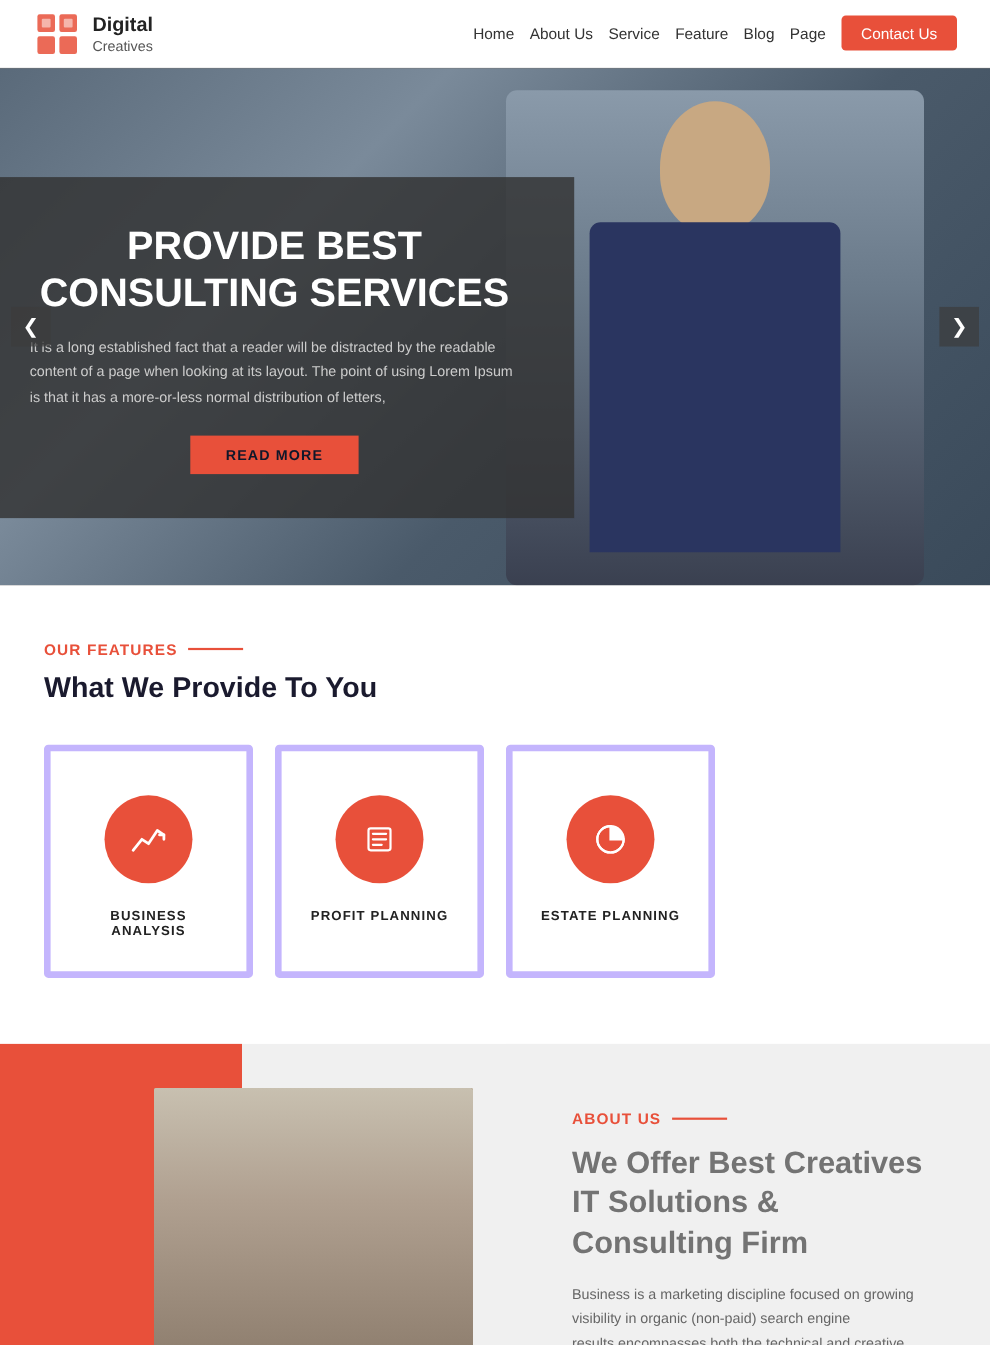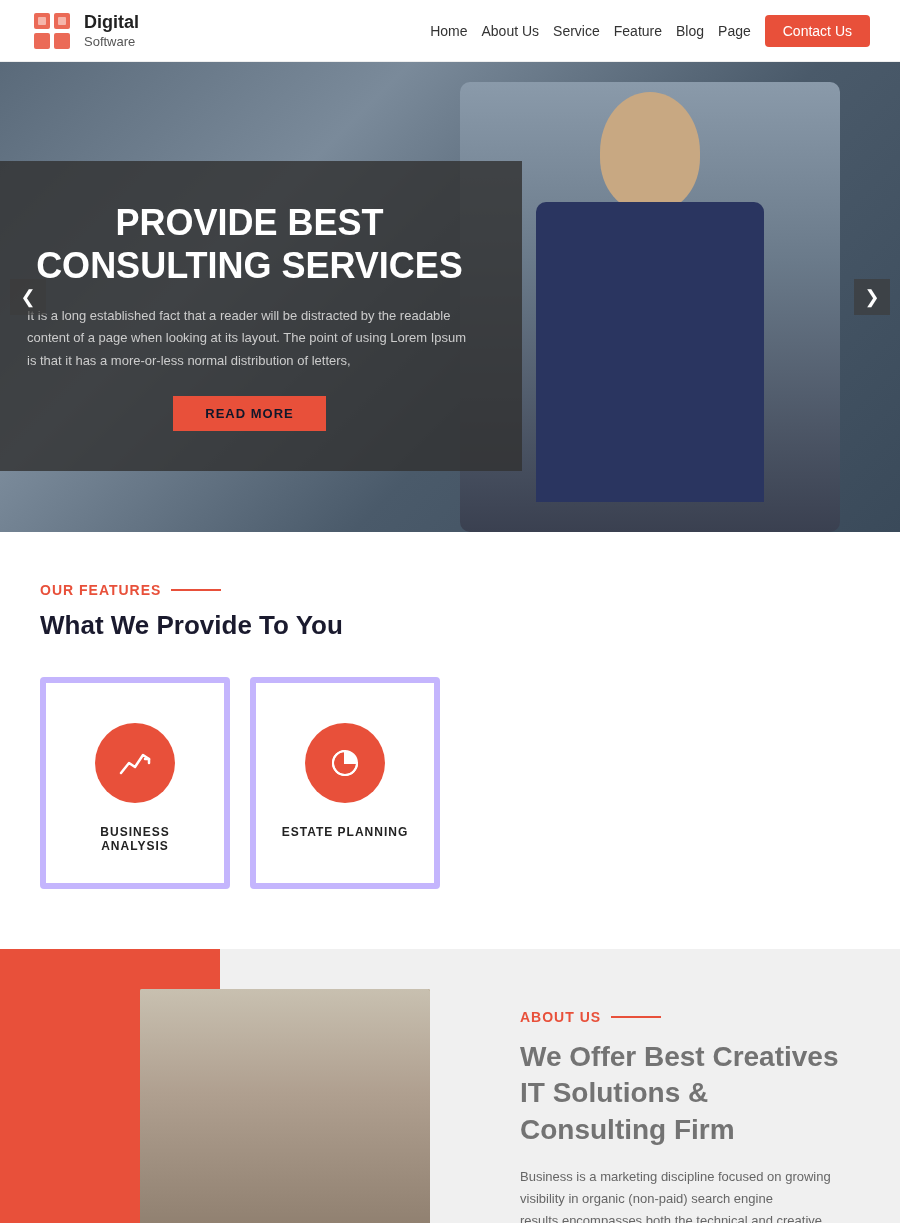--- a/index.html
+++ b/index.html
@@ -315,21 +315,21 @@
     <svg class="logo-icon" viewBox="0 0 44 44" xmlns="http://www.w3.org/2000/svg">
       <rect x="4" y="4" width="16" height="16" rx="2" fill="#e8503a" opacity="0.85"></rect>
       <rect x="24" y="4" width="16" height="16" rx="2" fill="#e8503a" opacity="0.85"></rect>
       <rect x="4" y="24" width="16" height="16" rx="2" fill="#e8503a" opacity="0.85"></rect>
       <rect x="24" y="24" width="16" height="16" rx="2" fill="#e8503a" opacity="0.85"></rect>
       <rect x="8" y="8" width="8" height="8" rx="1" fill="#fff" opacity="0.5"></rect>
       <rect x="28" y="8" width="8" height="8" rx="1" fill="#fff" opacity="0.5"></rect>
     </svg>
     <div class="logo-text">
       <span class="brand-name">Digital</span>
-      <span class="brand-sub">Software</span>
+      <span class="brand-sub">Creatives</span>
     </div>
   </div>
   <ul class="nav-links">
     <li><a href="#">Home</a></li>
     <li><a href="#">About Us</a></li>
     <li><a href="#">Service</a></li>
     <li><a href="#">Feature</a></li>
     <li><a href="#">Blog</a></li>
     <li><a href="#">Page</a></li>
     <li><a href="#" class="contact-btn">Contact Us</a></li>
@@ -359,20 +359,31 @@
     <div class="feature-card">
       <div class="feature-icon-circle">
         <svg viewBox="0 0 36 36" xmlns="http://www.w3.org/2000/svg">
           <polyline points="4,28 12,18 18,22 26,10 32,14" stroke="#fff" stroke-width="2.5" fill="none" stroke-linecap="round" stroke-linejoin="round"></polyline>
           <polyline points="28,14 32,14 32,18" stroke="#fff" stroke-width="2.5" fill="none" stroke-linecap="round" stroke-linejoin="round"></polyline>
         </svg>
       </div>
       <div class="feature-label">BUSINESS ANALYSIS</div>
     </div>
 
+    <div class="feature-card">
+      <div class="feature-icon-circle">
+        <svg viewBox="0 0 36 36" xmlns="http://www.w3.org/2000/svg">
+          <rect x="8" y="8" width="20" height="20" rx="2" fill="none" stroke="#fff" stroke-width="2"></rect>
+          <line x1="12" y1="13" x2="24" y2="13" stroke="#fff" stroke-width="2" stroke-linecap="round"></line>
+          <line x1="12" y1="18" x2="24" y2="18" stroke="#fff" stroke-width="2" stroke-linecap="round"></line>
+          <line x1="12" y1="23" x2="20" y2="23" stroke="#fff" stroke-width="2" stroke-linecap="round"></line>
+        </svg>
+      </div>
+      <div class="feature-label">PROFIT PLANNING</div>
+    </div>
 
 
     <div class="feature-card">
       <div class="feature-icon-circle">
         <svg viewBox="0 0 36 36" xmlns="http://www.w3.org/2000/svg">
           <path d="M18,18 L18,6 A12,12 0 0,1 30,18 Z" fill="#fff"></path>
           <path d="M18,18 L30,18 A12,12 0 1,1 18,6 Z" fill="none" stroke="#fff" stroke-width="2"></path>
           <circle cx="18" cy="18" r="12" fill="none" stroke="#fff" stroke-width="2"></circle>
         </svg>
       </div>

